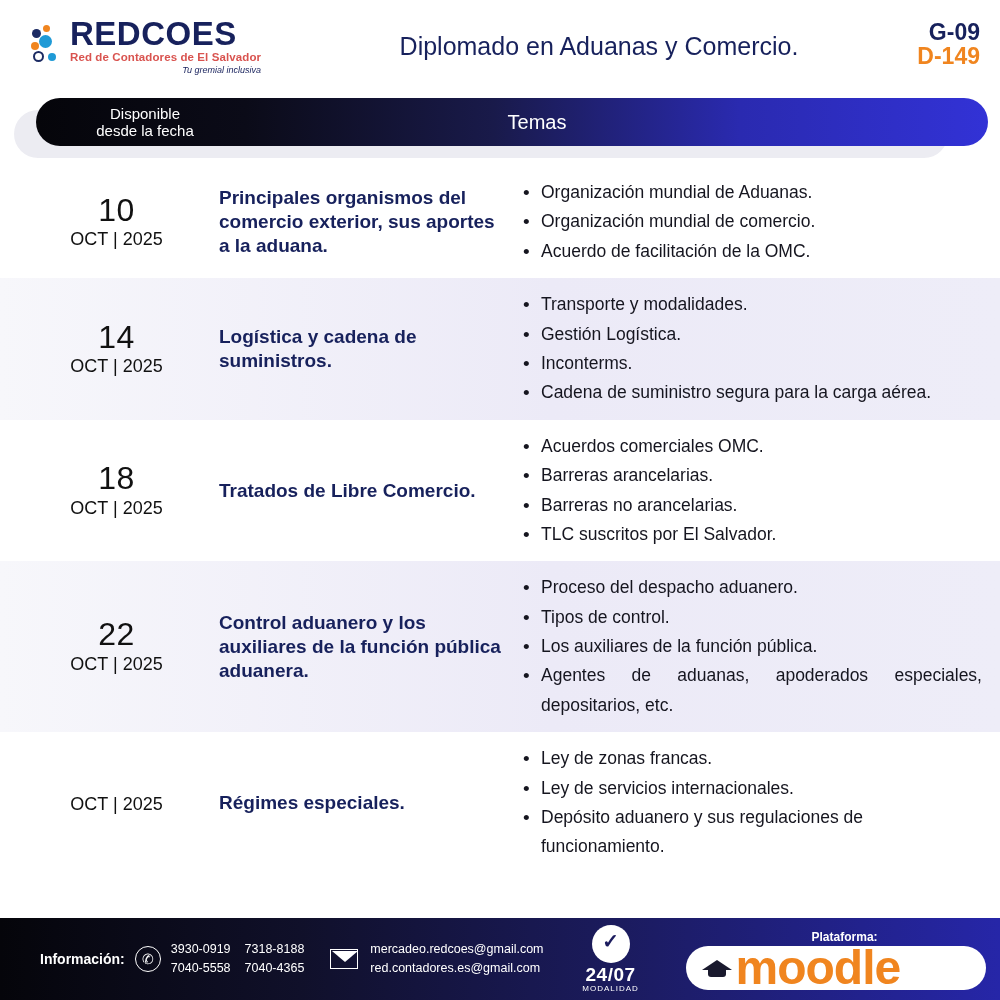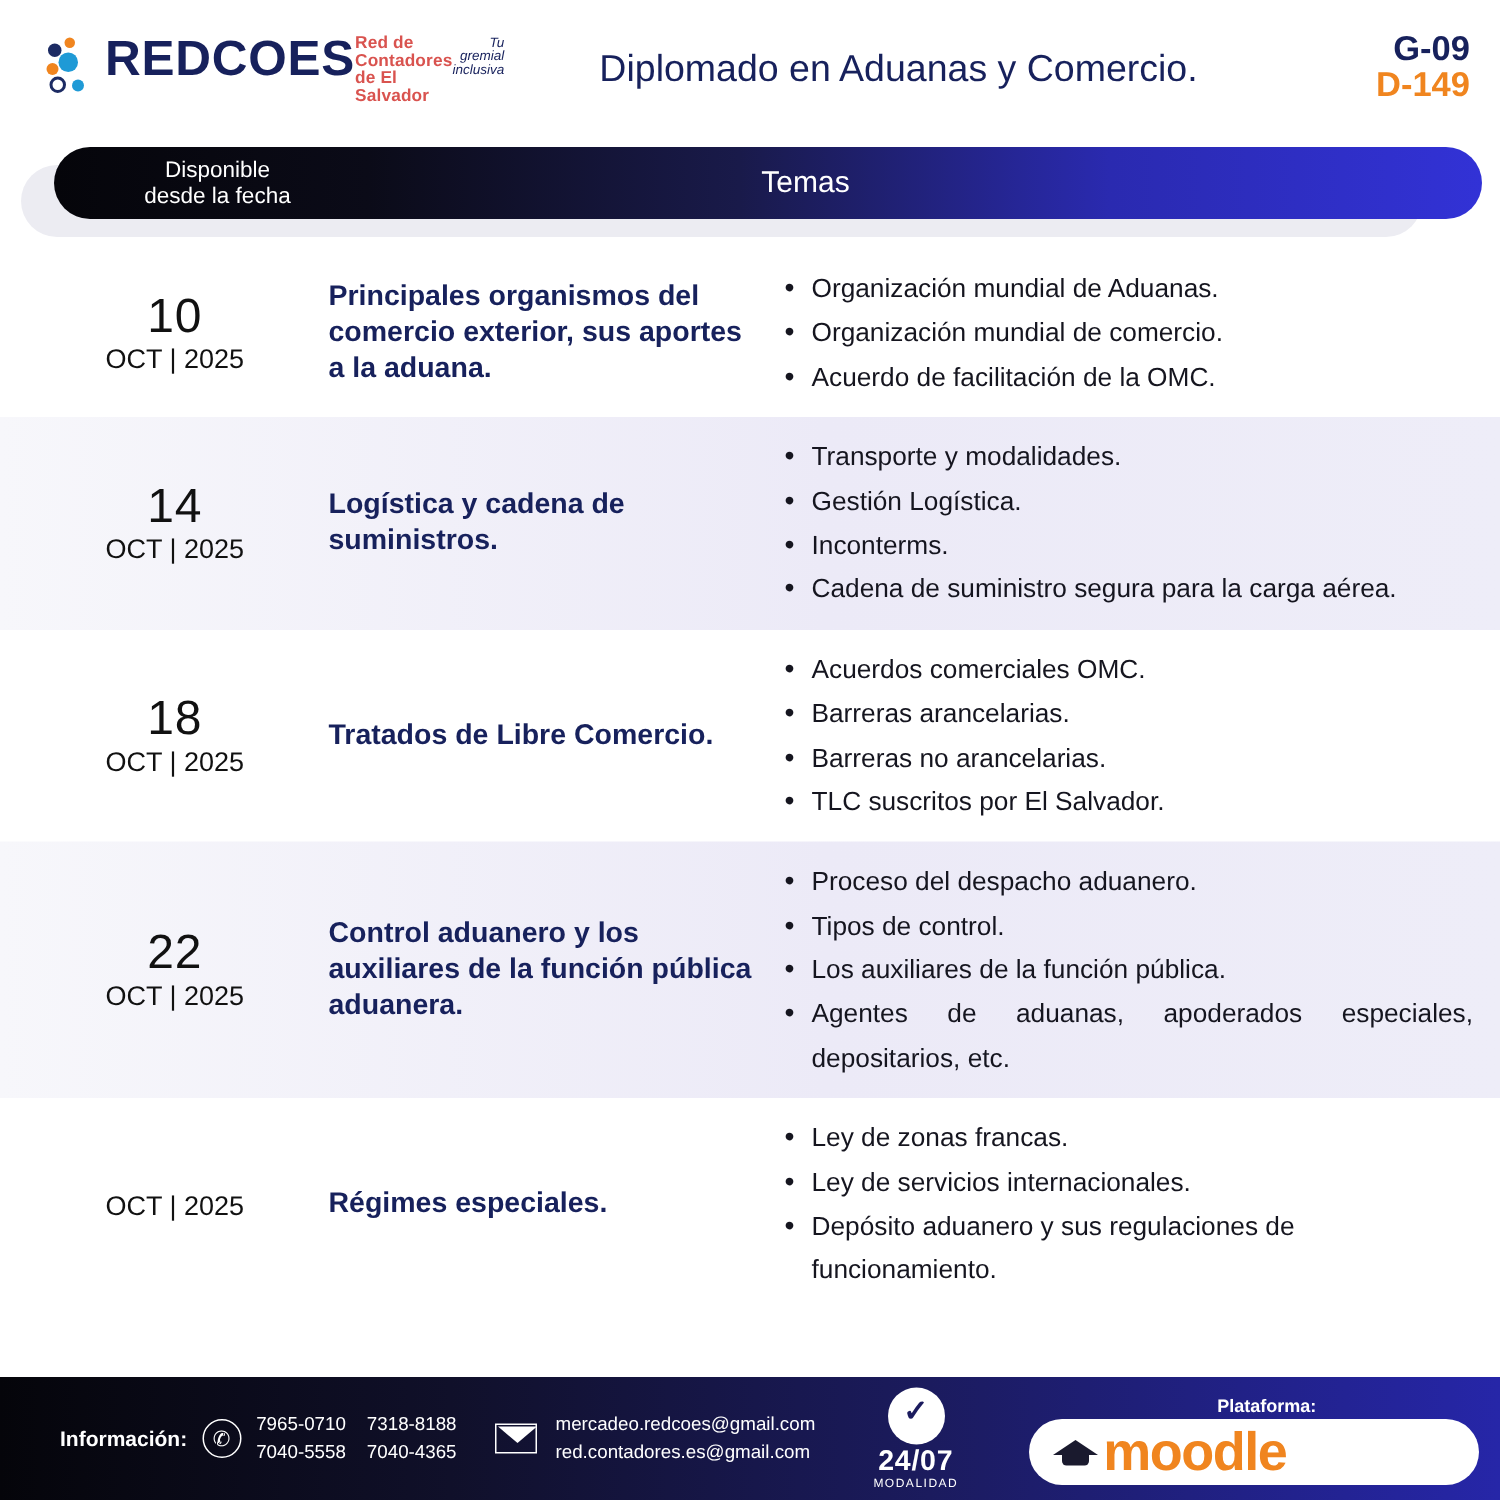--- a/index.html
+++ b/index.html
@@ -21,21 +21,21 @@
   }
   .logo-block { display: flex; align-items: center; gap: 6px; width: 250px; }
   .logo-dots { position: relative; width: 34px; height: 44px; flex: 0 0 34px; }
   .logo-dots span { position:absolute; border-radius:50%; display:block; }
   .d1 { width:9px; height:9px; background:#1c2b63; left:2px; top:5px; }
   .d2 { width:7px; height:7px; background:#f0851f; left:13px; top:1px; }
   .d3 { width:13px; height:13px; background:#1f9ad6; left:9px; top:11px; }
   .d4 { width:8px; height:8px; background:#f0851f; left:1px; top:18px; }
   .d5 { width:11px; height:11px; border:2.5px solid #1c2b63; background:#fff; left:3px; top:27px; }
   .d6 { width:8px; height:8px; background:#1f9ad6; left:18px; top:29px; }
-  .logo-text { display:flex; flex-direction:row; line-height:1; }
+  .logo-text { display:flex; flex-direction:column; line-height:1; }
   .logo-name {
     font-size: 33px; font-weight: bold; color:#17215c;
     letter-spacing: 0.5px;
   }
   .logo-sub {
     font-size: 11.5px; font-weight: bold; color:#d9534f;
     margin-top: 2px; letter-spacing: 0.1px;
   }
   .logo-slogan {
     font-size: 9px; font-style: italic; color:#17215c;
@@ -178,21 +178,21 @@
   .moodle-cap::before {
     content:""; position:absolute; left:0; top:2px;
     border-left: 15px solid transparent; border-right: 15px solid transparent;
     border-bottom: 10px solid #1a1a2e;
   }
   .moodle-cap::after {
     content:""; position:absolute; left:6px; top:12px; width:18px; height:7px;
     background:#1a1a2e; border-radius:0 0 3px 3px;
   }
   .moodle-text {
-    font-size: 36px; font-weight: bold; color: #f0851f;
+    font-size: 48px; font-weight: bold; color: #f0851f;
     letter-spacing: -1px; line-height: 1;
   }
 </style>
 </head>
 <body>
 
 <div class="page">
 
   <div class="header">
     <div class="logo-block">
@@ -307,21 +307,21 @@
       </div>
     </div>
 
   </div>
 
   <div class="footer">
     <div class="f-info-label">Información:</div>
     <div class="icon-circle">✆</div>
     <div class="phones">
       <div>
-        <span>7965-0710</span>
+        <span>3930-0919</span>
         <span>7040-5558</span>
       </div>
       <div>
         <span>7318-8188</span>
         <span>7040-4365</span>
       </div>
     </div>
     <div class="mail-icon"></div>
     <div class="mails">
       <div>mercadeo.redcoes@gmail.com</div>

